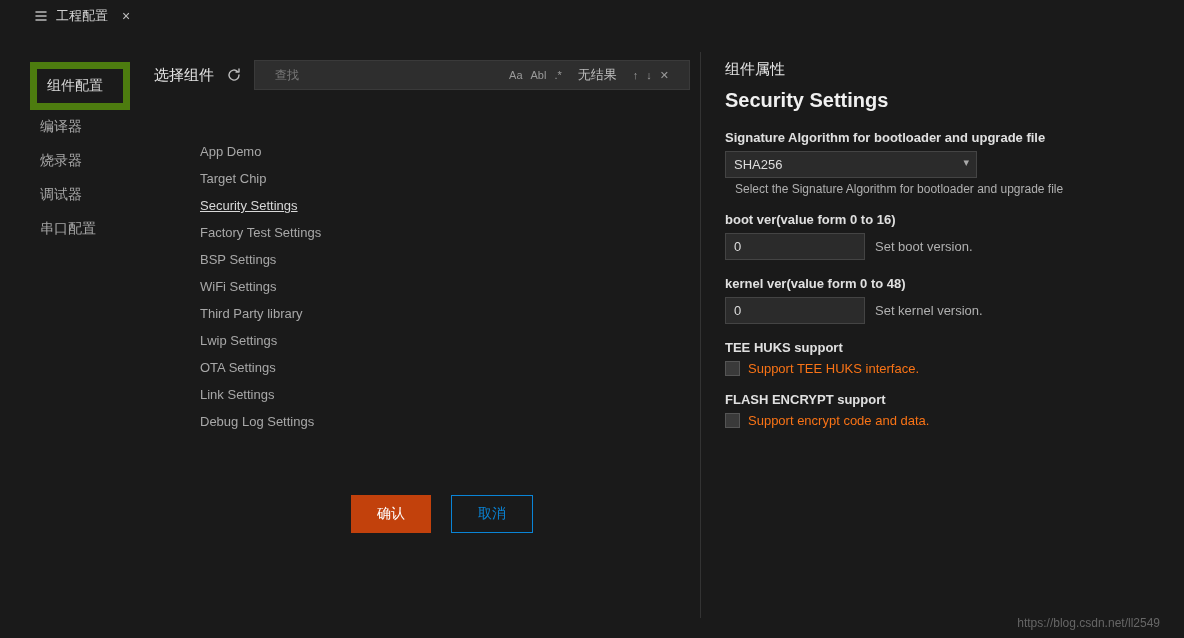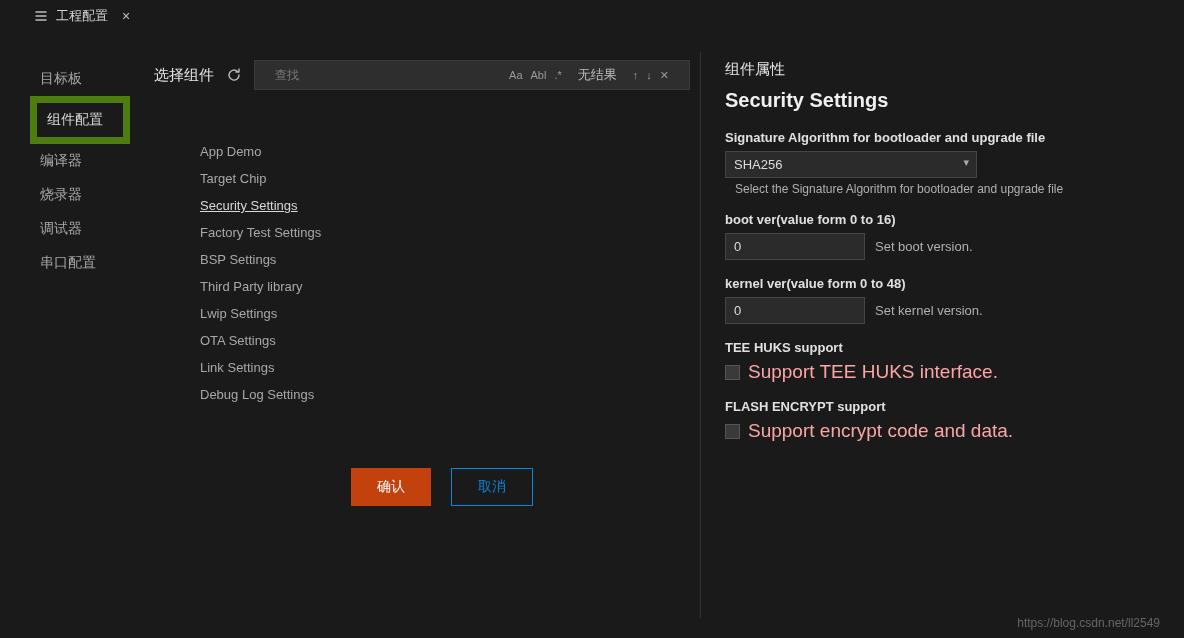--- a/index.html
+++ b/index.html
@@ -49,21 +49,21 @@
 .select-wrap { position: relative; display: inline-block; }
 .select-wrap::after { content: "▾"; position: absolute; right: 8px; top: 5px; color: #aaa; font-size: 11px; pointer-events: none; }
 .field-help { color: #b0b0b0; font-size: 12px; margin-top: 4px; padding-left: 10px; }
 
 .num-row { display: flex; align-items: center; gap: 10px; }
 .num-input { width: 140px; background: #2b2b2b; border: 1px solid #444; color: #ddd; padding: 5px 8px; font-size: 13px; }
 .num-desc { color: #b0b0b0; font-size: 13px; }
 
 .check-row { display: flex; align-items: center; gap: 8px; margin-top: 4px; }
 .checkbox { width: 15px; height: 15px; background: #3a3a3a; border: 1px solid #555; display: inline-block; cursor: pointer; }
-.check-label { color: #fca5a5; font-size: 19px; }
+.check-label { color: #f97316; font-size: 13px; }
 
 .watermark { position: absolute; bottom: 8px; right: 24px; color: #666; font-size: 12px; }
 
 svg { display: block; }
 </style>
 </head>
 <body>
 
 <div class="tab-bar">
   <div class="tab">
@@ -73,21 +73,20 @@
         </svg>
     </span>
     <span>工程配置</span>
     <span class="close">×</span>
   </div>
 </div>
 
 <div class="main">
 
   <div class="sidebar">
-    <div class="sidebar-item">目标板</div>
     <div class="sidebar-item active">组件配置</div>
     <div class="sidebar-item">编译器</div>
     <div class="sidebar-item">烧录器</div>
     <div class="sidebar-item">调试器</div>
     <div class="sidebar-item">串口配置</div>
   </div>
 
   <div class="center">
     <div class="center-header">
       <span class="center-title">选择组件</span>
@@ -111,20 +110,21 @@
         </div>
       </div>
     </div>
 
     <div class="comp-list">
       <div class="comp-item">App Demo</div>
       <div class="comp-item">Target Chip</div>
       <div class="comp-item selected">Security Settings</div>
       <div class="comp-item">Factory Test Settings</div>
       <div class="comp-item">BSP Settings</div>
+      <div class="comp-item">WiFi Settings</div>
       <div class="comp-item">Third Party library</div>
       <div class="comp-item">Lwip Settings</div>
       <div class="comp-item">OTA Settings</div>
       <div class="comp-item">Link Settings</div>
       <div class="comp-item">Debug Log Settings</div>
     </div>
 
     <div class="btn-row">
       <button class="btn btn-primary">确认</button>
       <button class="btn btn-secondary">取消</button>

